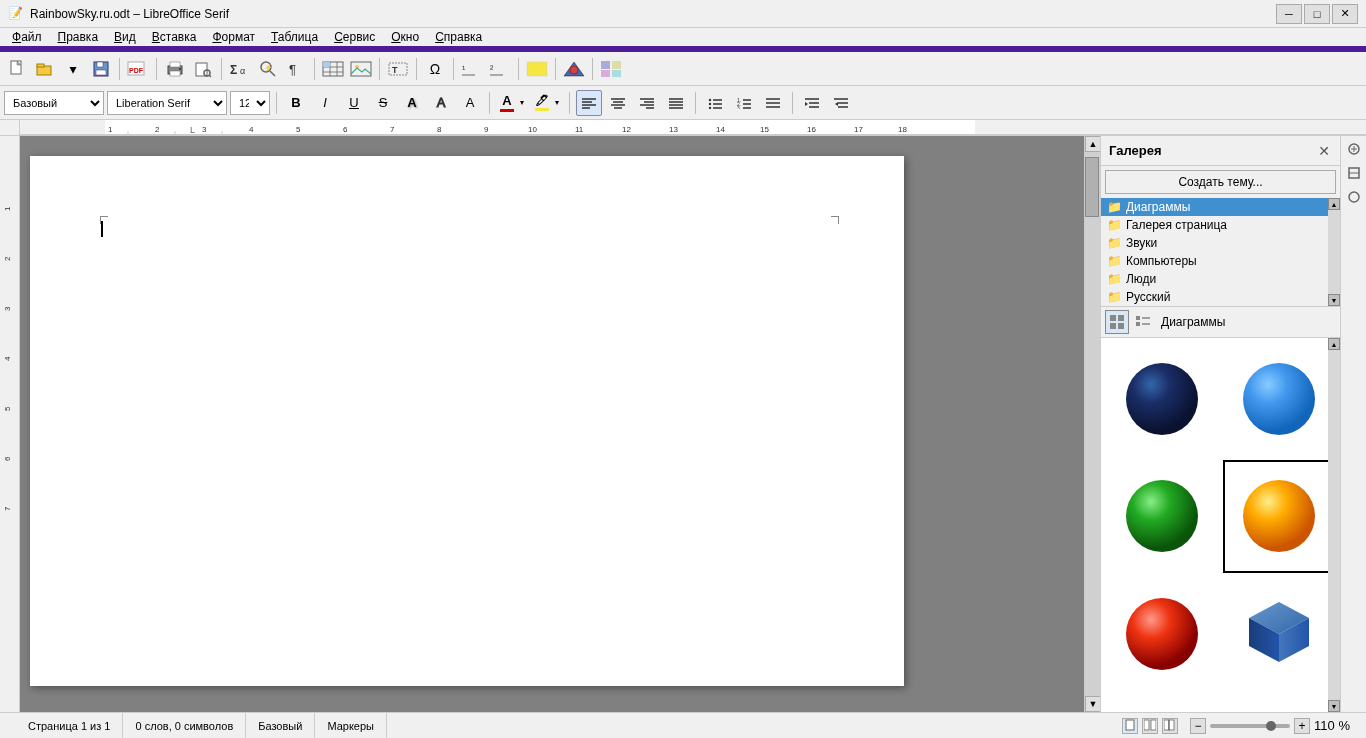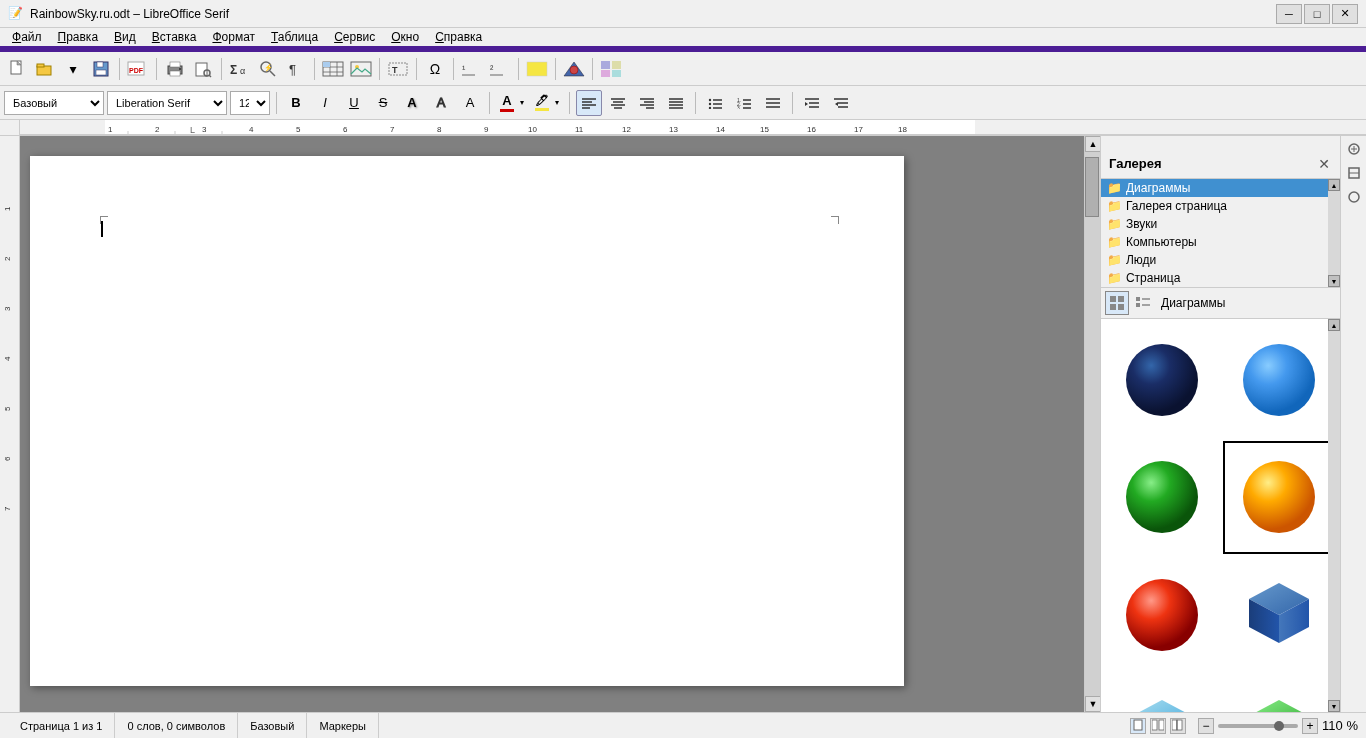--- a/index.html
+++ b/index.html
@@ -226,21 +226,20 @@
       flex-direction: column;
     }
     .gallery-header {
       display: flex;
       align-items: center;
       justify-content: space-between;
       padding: 4px 8px;
       background: #f0f0f0;
       border-bottom: 1px solid #ccc;
       height: 30px;
-      margin-top: 13px;
     }
     .gallery-title { font-size: 13px; font-weight: bold; }
     .gallery-close-btn {
       width: 16px; height: 16px;
       cursor: pointer;
       display: flex; align-items: center; justify-content: center;
       font-size: 14px;
       color: #555;
     }
     .gallery-create-btn {
@@ -335,21 +334,21 @@
       font-size: 11px;
     }
 
     
     .status-bar {
       height: 26px;
       background: #f0f0f0;
       border-top: 1px solid #ccc;
       display: flex;
       align-items: center;
-      padding: 0 8px;
+      padding: 0 16px;
       gap: 0;
       font-size: 11px;
     }
     .status-section {
       padding: 0 12px;
       border-right: 1px solid #ccc;
       height: 100%;
       display: flex;
       align-items: center;
     }
@@ -762,20 +761,21 @@
     <div class="v-scrollbar-btn">▼</div>
   </div>
 
   <div class="gallery-panel">
 
     <div class="gallery-header">
       <span class="gallery-title">Галерея</span>
       <span class="gallery-close-btn">✕</span>
     </div>
 
+    <div class="gallery-create-btn">Создать тему...</div>
 
     <div class="gallery-list" style="position:relative;">
       <div class="gallery-list-item active">
         <span class="folder-icon">📁</span>
         <span>Диаграммы</span>
       </div>
       <div class="gallery-list-item">
         <span class="folder-icon">📁</span>
         <span>Галерея страница</span>
       </div>
@@ -786,21 +786,21 @@
       <div class="gallery-list-item">
         <span class="folder-icon">📁</span>
         <span>Компьютеры</span>
       </div>
       <div class="gallery-list-item">
         <span class="folder-icon">📁</span>
         <span>Люди</span>
       </div>
       <div class="gallery-list-item">
         <span class="folder-icon">📁</span>
-        <span>Страница</span>
+        <span>Русский</span>
       </div>
 
       <div style="position:absolute; right:0; top:0; width:12px; height:100%; background:#d8d8d8; display:flex; flex-direction:column;">
         <div style="width:12px;height:12px;background:#c0c0c0;border:1px solid #888;display:flex;align-items:center;justify-content:center;font-size:7px;cursor:pointer;">▲</div>
         <div style="flex:1;background:#d8d8d8;"></div>
         <div style="width:12px;height:12px;background:#c0c0c0;border:1px solid #888;display:flex;align-items:center;justify-content:center;font-size:7px;cursor:pointer;">▼</div>
       </div>
     </div>
 
     <div class="gallery-toolbar">

